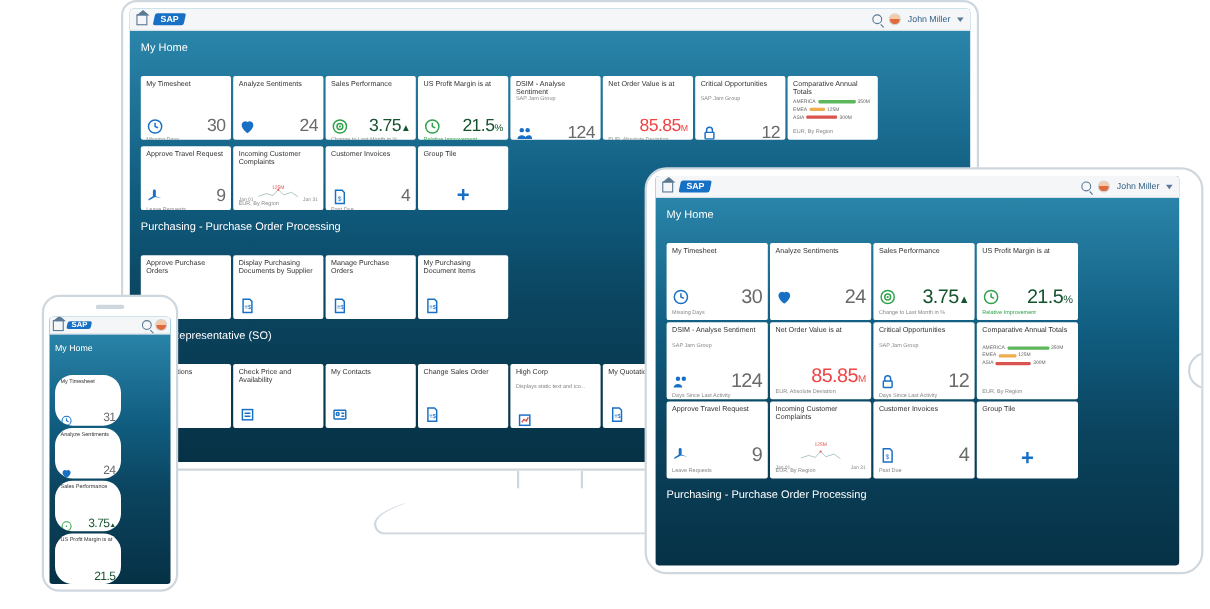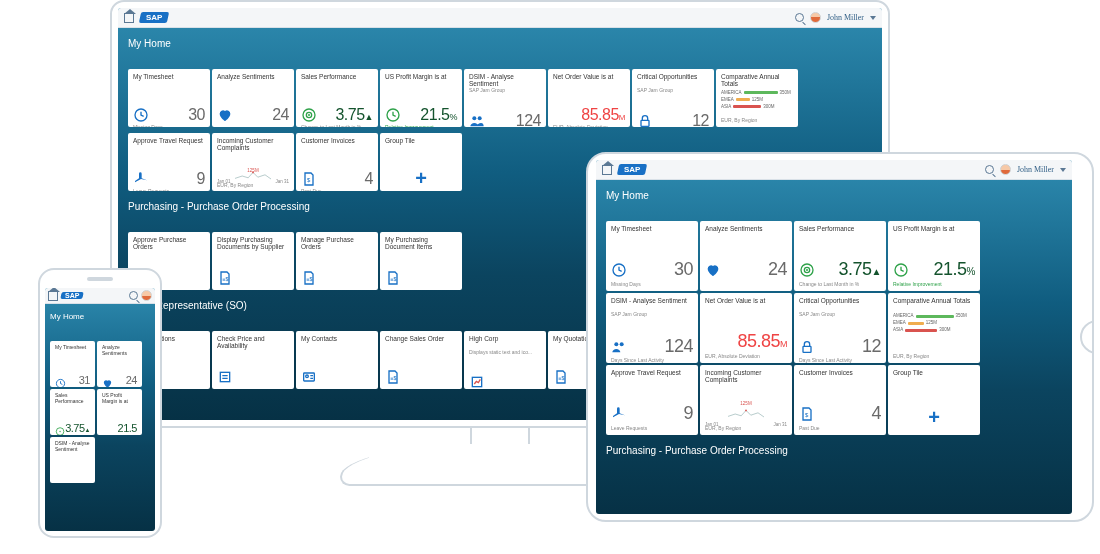--- a/index.html
+++ b/index.html
@@ -24,21 +24,21 @@
   .topbar { height:20px; background:#f4f6f8; border-bottom:1px solid #d9e1e8; display:flex; align-items:center; padding:0 6px; font-size:8px; color:#346187; gap:6px; }
   .topbar .home-ic { width:10px; height:10px; border:1px solid #5b7894; position:relative; }
   .topbar .home-ic:before { content:""; position:absolute; top:-5px; left:-1px; width:0; height:0;
      border-left:6px solid transparent; border-right:6px solid transparent; border-bottom:5px solid #5b7894; }
   .sap-logo { font-weight:bold; background:#1870c5; color:#fff; padding:1px 6px; font-size:8px; border-radius:2px; transform:skewX(-12deg);}
   .sap-logo span{ display:inline-block; transform:skewX(12deg);}
   .topbar .spacer { flex:1; }
   .topbar .mag { width:9px; height:9px; border:1px solid #5b7894; border-radius:50%; position:relative;}
   .topbar .mag:after{content:""; position:absolute; right:-3px; bottom:-3px; width:4px; height:1px; background:#5b7894; transform:rotate(45deg);}
   .topbar .avatar { width:11px; height:11px; border-radius:50%; background:linear-gradient(#f7c9a7 50%, #e06a3b 50%); border:1px solid #d0d0d0;}
-  .topbar .uname { color:#346187; font-size:8px;font-family:Liberation Serif, serif;}
+  .topbar .uname { color:#346187; font-size:8px;}
   .topbar .chev { width:0;height:0;border-left:3px solid transparent;border-right:3px solid transparent;border-top:4px solid #5b7894;}
 
   .content { padding:6px 10px 0; }
   .group-title { color:#fff; font-size:10px; padding:4px 0 20px; }
 
   .tiles { display:flex; flex-wrap:nowrap; gap:2px; margin-bottom:6px;}
   .tiles.wrap { flex-wrap:wrap; }
 
   .tile { background:#fff; border-radius:2px; padding:4px 5px; display:flex; flex-direction:column; overflow:hidden; }
   .tile .t-title { font-size:6.5px; color:#333; line-height:1.15; min-height:14px;}
@@ -66,21 +66,21 @@
 
   
   .monitor-bezel .tile       { width:82px;  height:58px; }
   .tablet-wrap  .tile        { width:92px;  height:70px; }
   .tablet-wrap  .kpi         { font-size:18px;}
   .phone-wrap   .topbar      { height:16px; padding:0 3px; gap:3px;}
   .phone-wrap   .sap-logo    { font-size:7px; padding:0 4px;}
   .phone-wrap   .content     { padding:4px 5px 0;}
   .phone-wrap   .group-title { font-size:8px;}
   .phone-wrap   .tiles       { flex-wrap:wrap; gap:2px;}
-  .phone-wrap   .tile        { width:45px; height:46px; }
+  .phone-wrap   .tile        { width:60px; height:46px;border-radius:16px; }
   .phone-wrap   .tile .t-title{font-size:5px; min-height:10px;}
   .phone-wrap   .kpi         { font-size:11px;}
   .phone-wrap   .tile .t-foot{ font-size:4px;}
   .phone-wrap   .ic          { width:11px; height:11px;}
 </style>
 </head>
 <body>
 
 <div class="monitor-wrap">
   <div class="monitor-bezel">

